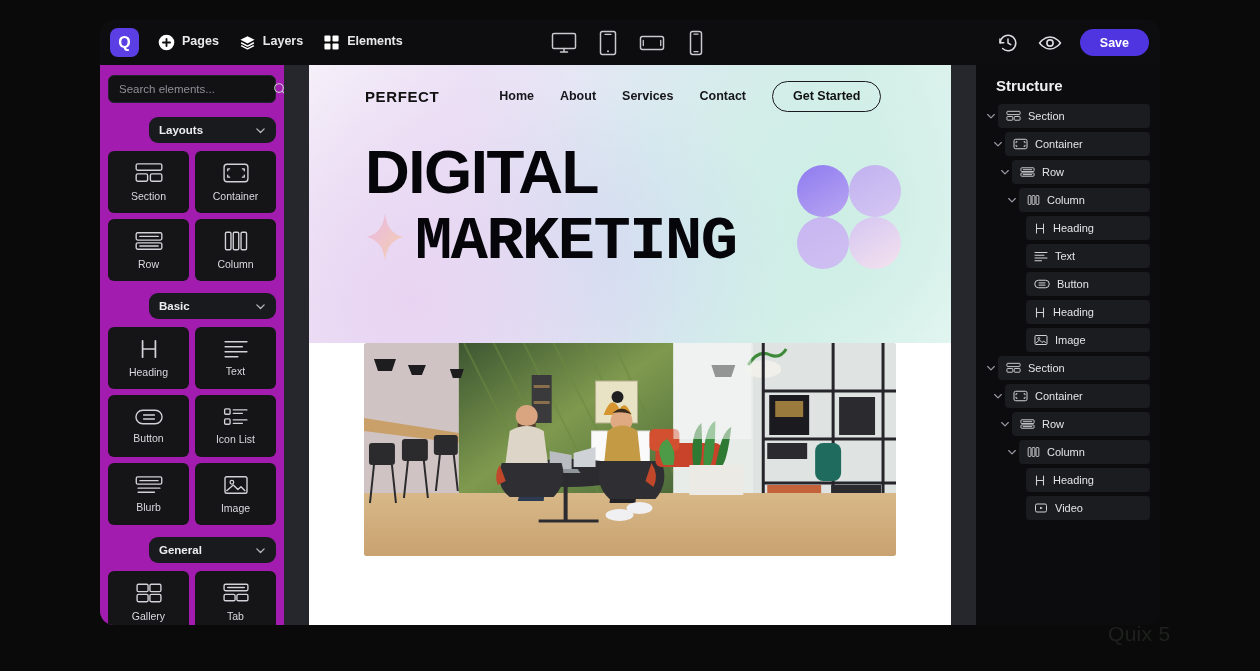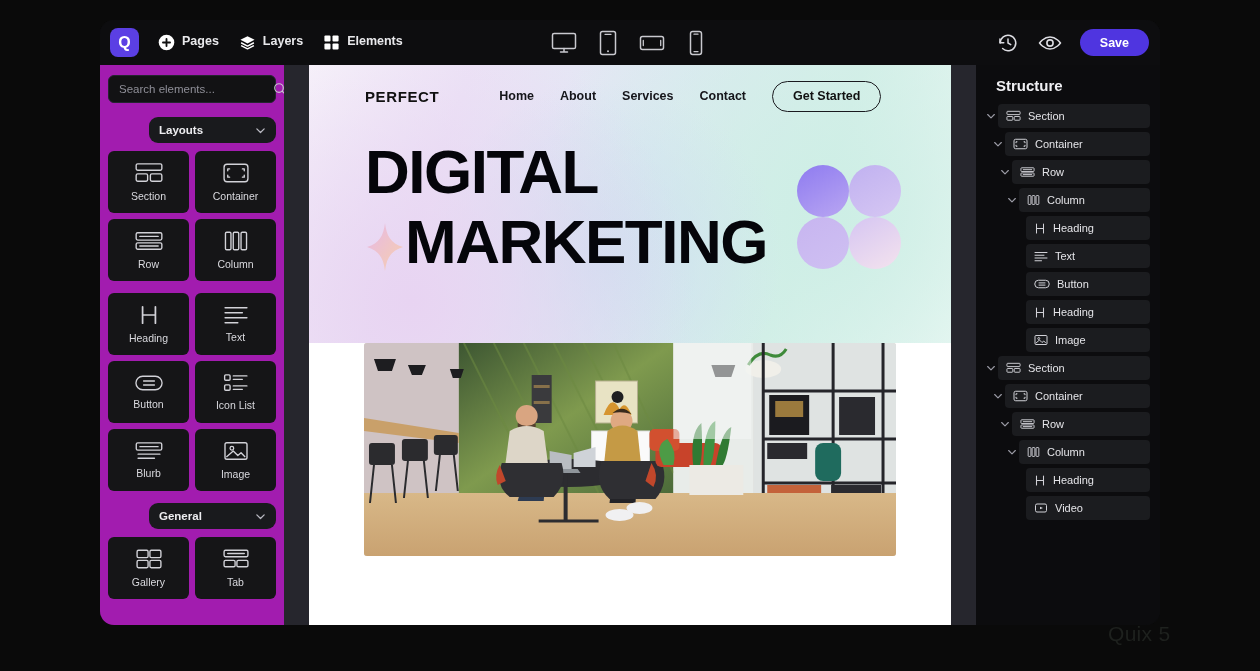--- a/index.html
+++ b/index.html
@@ -191,21 +191,21 @@
   }
   .hl-line {
     font-size: 62px;
     line-height: 1.0;
     font-weight: bold;
     letter-spacing: -1.5px;
     color: #05050a;
     font-family: "Liberation Sans", sans-serif;
     white-space: nowrap;
   }
-  .hl-line.second { display: flex; align-items: flex-end; margin-top: 8px; }
+  .hl-line.second { display: flex; align-items: flex-start; gap: 10px; margin-top: 8px; font-family: Liberation Mono, monospace; }
   #circles {
     position: absolute;
     right: 50px; top: 100px;
     display: grid;
     grid-template-columns: 52px 52px;
     grid-template-rows: 52px 52px;
     gap: 0px;
     z-index: 1;
   }
   .circ { width: 52px; height: 52px; border-radius: 50%; }
@@ -399,20 +399,28 @@
             <svg width="26" height="22" viewBox="0 0 28 24">
                 <rect x="2.5" y="2.5" width="6" height="19" rx="1.4" fill="none" stroke="#d2d2d8" stroke-width="1.5"></rect>
                 <rect x="11" y="2.5" width="6" height="19" rx="1.4" fill="none" stroke="#d2d2d8" stroke-width="1.5"></rect>
                 <rect x="19.5" y="2.5" width="6" height="19" rx="1.4" fill="none" stroke="#d2d2d8" stroke-width="1.5"></rect>
               </svg>
           </span>
           <span class="lbl">Column</span>
         </div>
       </div>
 
+      <div class="sec-head">
+        <span>Basic</span>
+        <span>
+          <svg width="11" height="11" viewBox="0 0 12 12">
+              <path d="M2 4.2 6 8.2l4-4" fill="none" stroke="#b9b9c2" stroke-width="1.4" stroke-linecap="round" stroke-linejoin="round"></path>
+            </svg>
+        </span>
+      </div>
       <div class="grid2">
         <div class="el-card">
           <span>
             <svg width="22" height="22" viewBox="0 0 24 24">
                 <path d="M5 3v18M19 3v18M5 12h14" stroke="#d2d2d8" stroke-width="1.9" stroke-linecap="round"></path>
               </svg>
           </span>
           <span class="lbl">Heading</span>
         </div>
         <div class="el-card">

